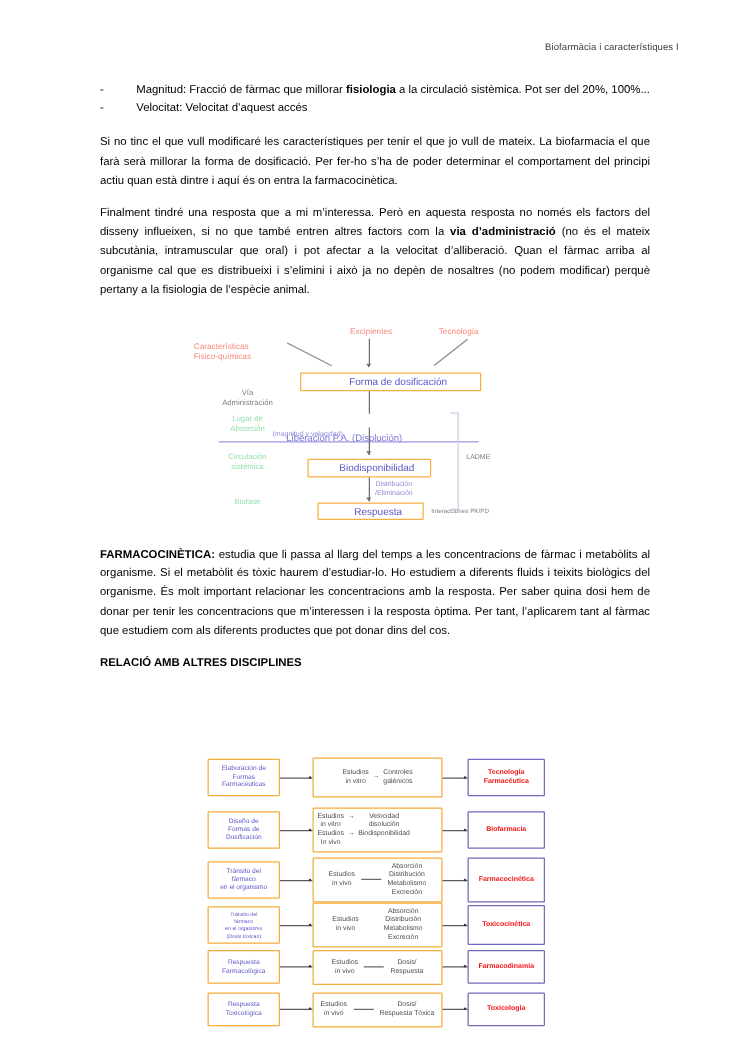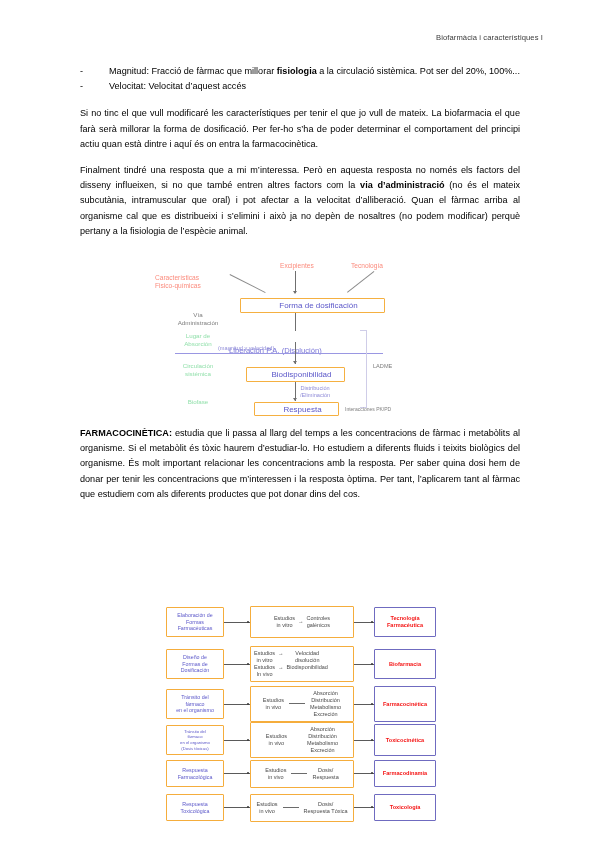--- a/index.html
+++ b/index.html
@@ -232,24 +232,25 @@
     <div class="f1-arrowhead" style="left:137.6px; top:140px;"></div>
 
     <div class="f1-box" style="left:99px; top:144px; width:85px; height:14px; font-size:8px;">Respuesta</div>
 
     <div class="f1-bracket" style="left:205px; top:72px; height:78px;"></div>
     <div class="lbl f1-gray" style="left:218px; top:105px; font-size:5.6px;">LADME</div>
 
     <div class="lbl f1-gray" style="left:190px; top:148px; font-size:5px;">Interacciones PK/PD</div>
   </div>
 
-  <div class="content" style="top:426px;">
+  <div class="content" style="top:436px;">
     <p class="body"><b>FARMACOCINÈTICA:</b><span> estudia que li passa al llarg del temps a les concentracions de fàrmac i metabòlits al organisme. Si el metabòlit és tòxic haurem d’estudiar-lo. Ho estudiem a diferents fluids i teixits biològics del organisme. És molt important relacionar les concentracions amb la resposta. Per saber quina dosi hem de donar per tenir les concentracions que m’interessen i la resposta òptima. Per tant, l’aplicarem tant al fàrmac que estudiem com als diferents productes que pot donar dins del cos.</span></p>
 
 
+    <div class="section-head">RELACIÓ AMB ALTRES DISCIPLINES</div>
   </div>
 
   <div class="fig2">
 
     <div class="f2-row" style="top:0px; height:32px;">
       <div class="f2-box f2-left" style="top:1px; height:30px;">Elaboración de<br>Formas<br>Farmacéuticas</div>
       <div class="f2-conn" style="left:58px; top:16px; width:26px;"></div>
       <div class="f2-dot" style="left:81px; top:14.8px;"></div>
       <div class="f2-box f2-mid" style="top:0px; height:32px;">
         <div class="f2-mid-inner">

